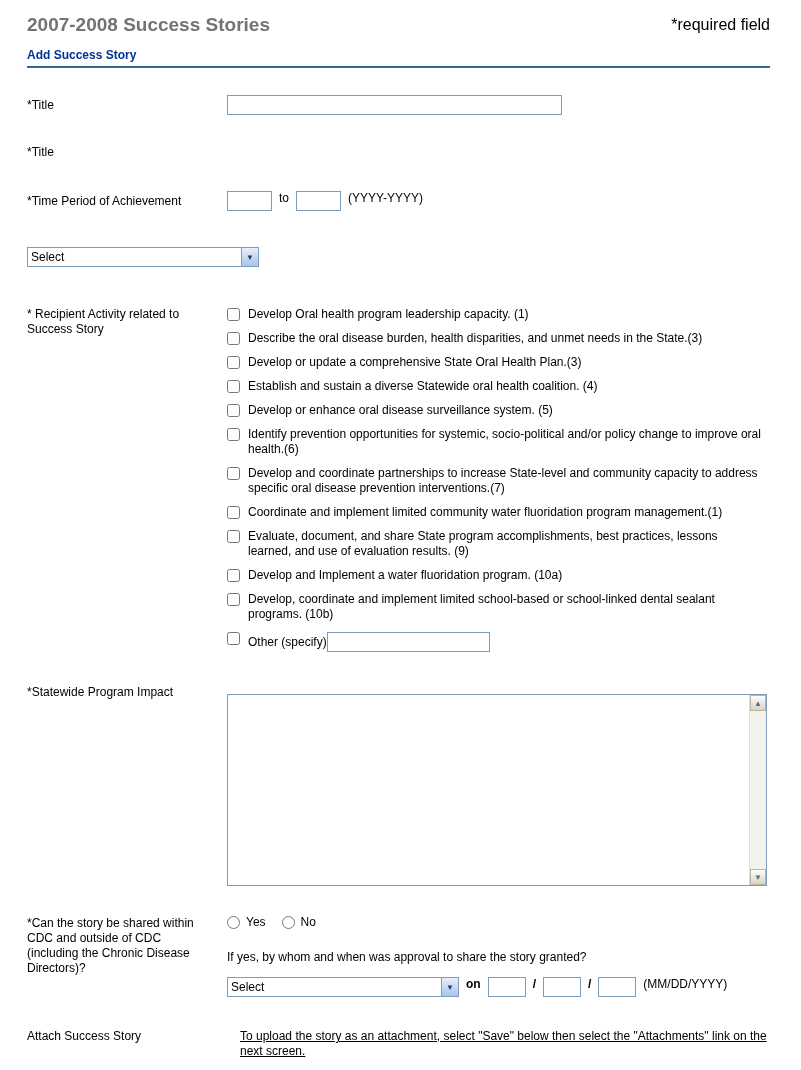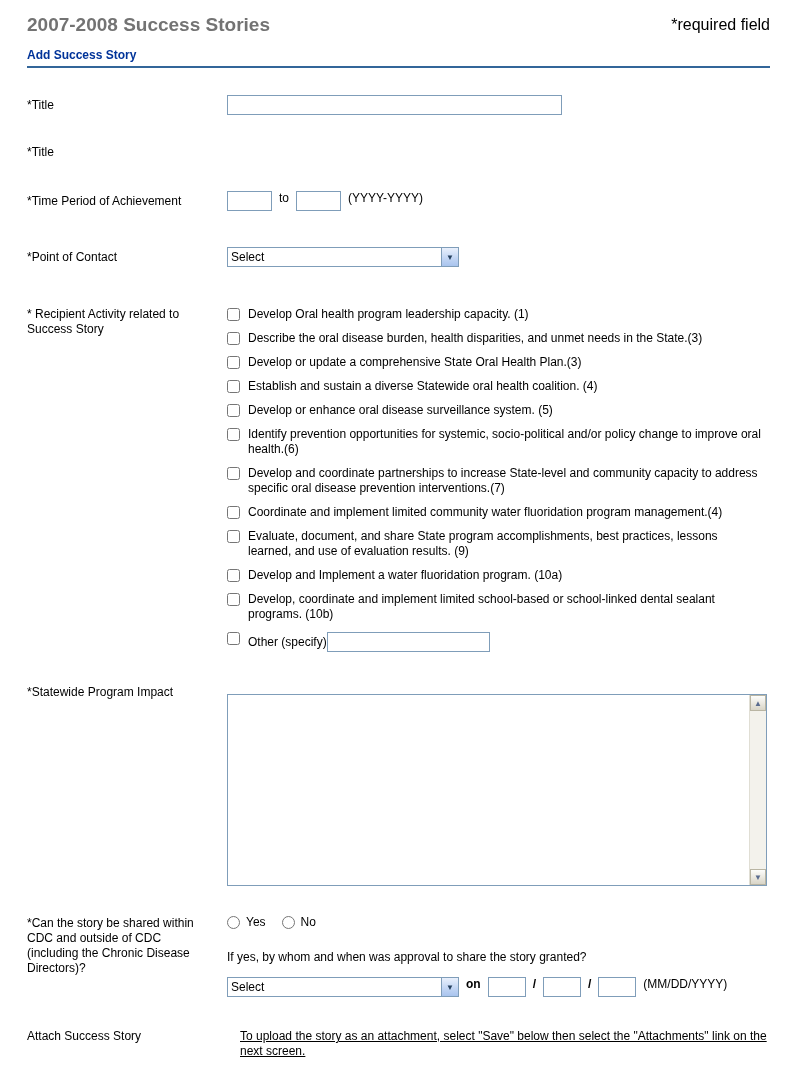--- a/index.html
+++ b/index.html
@@ -126,21 +126,20 @@
         <div class="inline">
           <input type="text" class="small-input" value="" style="">
           <span>to</span>
           <input type="text" class="small-input" value="" style="">
           <span>(YYYY-YYYY)</span>
         </div>
       </div>
     </div>
 
     <div class="row row-contact">
-      <div class="label">*Point of Contact</div>
       <div class="control">
         <div class="select">
           <span class="select-value">Select</span>
           <span class="select-arrow">▼</span>
         </div>
       </div>
     </div>
 
     <div class="row row-activity">
       <div class="label">* Recipient Activity related to Success Story</div>
@@ -169,21 +168,21 @@
           <div class="chk-row">
             <input type="checkbox" style="">
             <span class="chk-text">Identify prevention opportunities for systemic, socio-political and/or policy change to improve oral health.(6)</span>
           </div>
           <div class="chk-row">
             <input type="checkbox" style="">
             <span class="chk-text">Develop and coordinate partnerships to increase State-level and community capacity to address specific oral disease prevention interventions.(7)</span>
           </div>
           <div class="chk-row">
             <input type="checkbox" style="">
-            <span class="chk-text">Coordinate and implement limited community water fluoridation program management.(4)</span>
+            <span class="chk-text">Coordinate and implement limited community water fluoridation program management.(1)</span>
           </div>
           <div class="chk-row">
             <input type="checkbox" style="">
             <span class="chk-text">Evaluate, document, and share State program accomplishments, best practices, lessons learned, and use of evaluation results. (9)</span>
           </div>
           <div class="chk-row">
             <input type="checkbox" style="">
             <span class="chk-text">Develop and Implement a water fluoridation program. (10a)</span>
           </div>
           <div class="chk-row">

